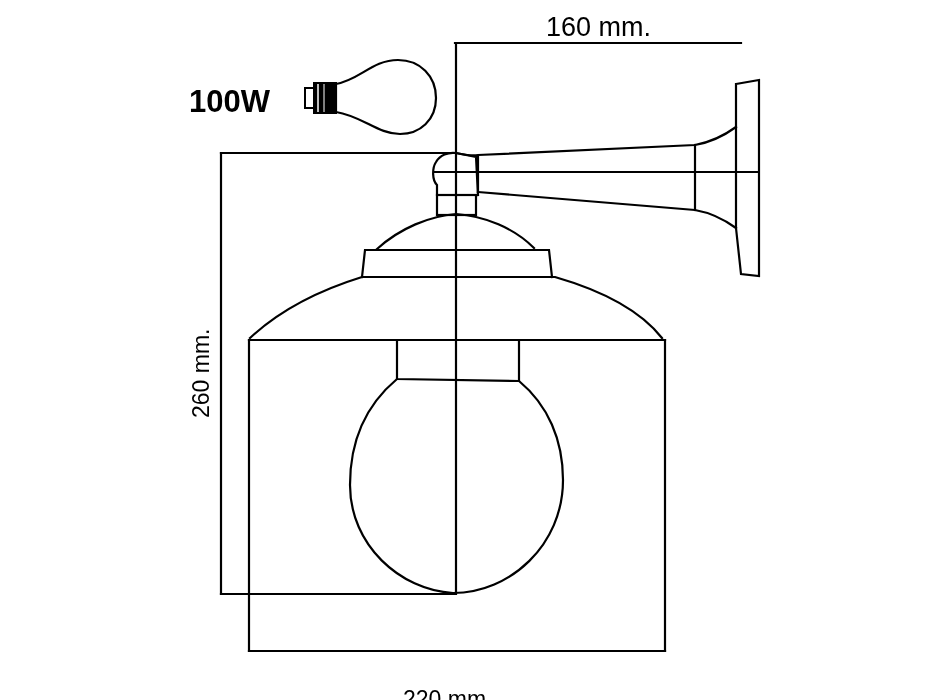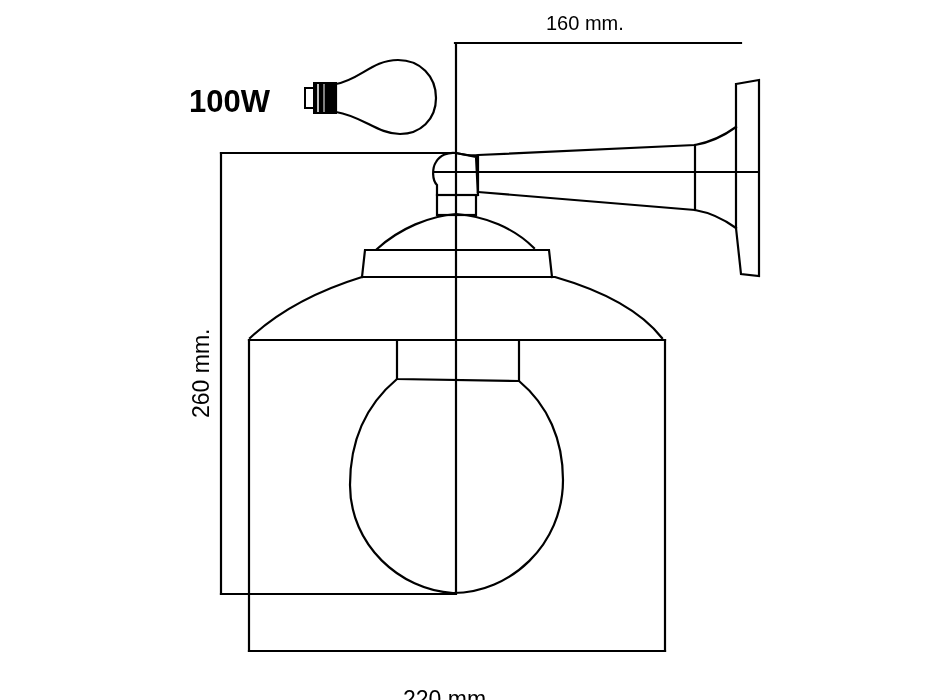--- a/index.html
+++ b/index.html
@@ -1,21 +1,21 @@
 <!DOCTYPE html>
 <html><head>
   <meta charset="utf-8">
   <style>
     html, body { margin: 0; padding: 0; background: #ffffff; }
     body { width: 950px; height: 700px; overflow: hidden; position: relative; font-family: "Liberation Sans", sans-serif; }
     #drawing { position: absolute; left: 0; top: 0; width: 950px; height: 700px; }
     .ln { stroke: #000; stroke-width: 2.2; fill: none; stroke-linecap: square; stroke-linejoin: miter; }
     .thin { stroke: #000; stroke-width: 1.8; fill: none; }
     .lbl { position: absolute; color: #000; font-family: "Liberation Sans", sans-serif; white-space: nowrap; }
-    #lbl-160 { left: 546px; top: 12px; font-size: 20px; }
+    #lbl-160 { left: 546px; top: 12px; font-size: 27px; }
     #lbl-220 { left: 403px; top: 686px; font-size: 23px; }
     #lbl-260 { left: 188px; top: 418px; font-size: 23px; transform: rotate(-90deg); transform-origin: left top; }
     #lbl-watt { left: 189px; top: 84px; font-size: 31px; font-weight: bold; }
   </style>
 </head>
 <body>
 
 <svg id="drawing" viewBox="0 0 950 700" xmlns="http://www.w3.org/2000/svg">
 
   <g>

